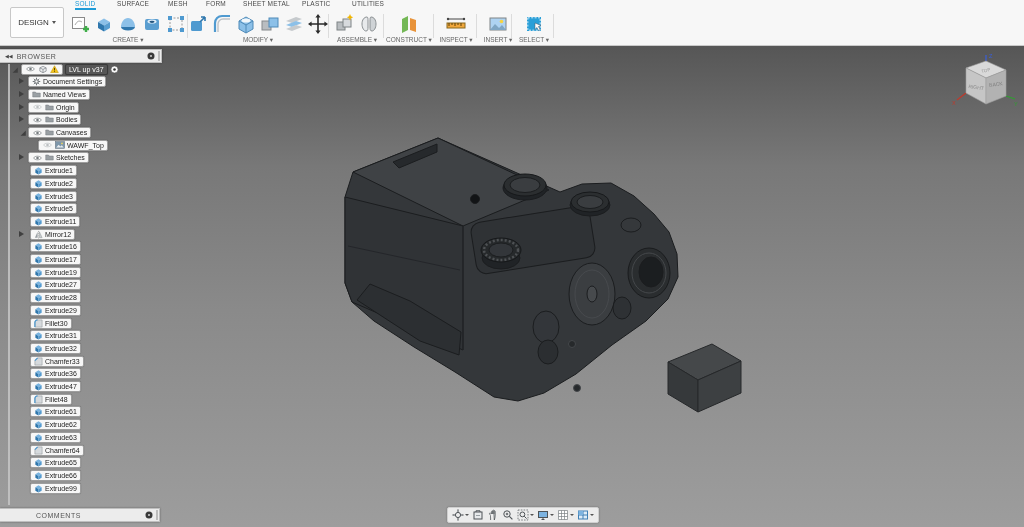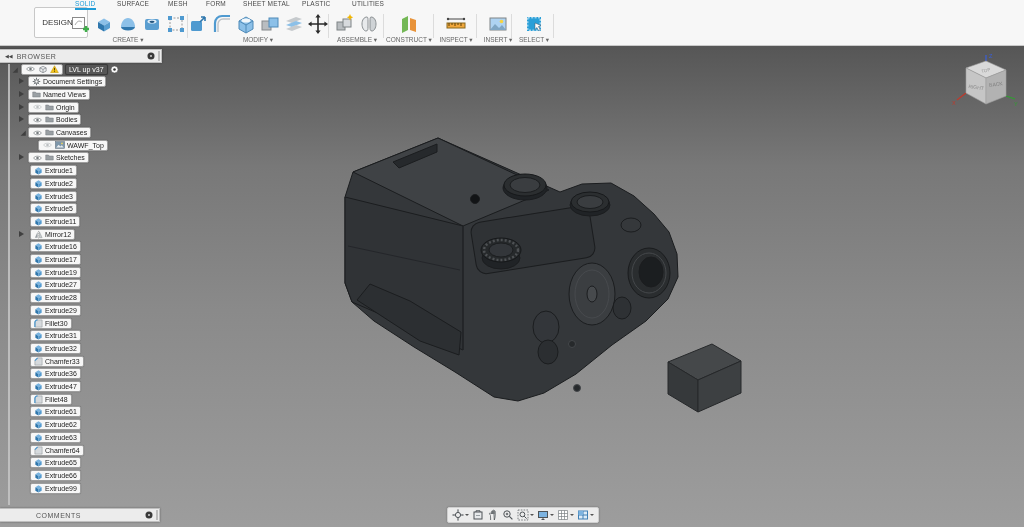--- a/index.html
+++ b/index.html
@@ -5,21 +5,21 @@
   html,body{margin:0;padding:0;background:#ddd;}
   *{box-sizing:border-box;}
   #app{position:relative;width:1024px;height:527px;overflow:hidden;
        font-family:"Liberation Sans", sans-serif; background:#f7f7f7;}
 
   
   #topbar{position:absolute;left:0;top:0;width:1024px;height:46px;background:#f7f7f7;
           border-bottom:1px solid #c9c9c9;z-index:10;}
   .design-btn{position:absolute;left:10px;top:7px;width:54px;height:31px;background:#fdfdfd;
           border:1px solid #c8c8c8;border-radius:2px;font-size:8px;color:#333;
-          font-family:"Liberation Sans",sans-serif;display:flex;align-items:center;justify-content:center;gap:3px;margin-left:24px;}
+          font-family:"Liberation Sans",sans-serif;display:flex;align-items:center;justify-content:center;gap:3px;}
   #tabs{position:absolute;left:0;top:0;height:11px;width:1024px;}
   #tabs .tab{position:absolute;top:0;font-size:6.5px;color:#4a4a4a;letter-spacing:.2px;
           padding-bottom:1px;cursor:default;white-space:nowrap;}
   #tabs .tab.active{color:#1e9bd7;border-bottom:2px solid #1e9bd7;}
   #tabs .tab:nth-child(1){left:75px;}  #tabs .tab:nth-child(2){left:117px;}
   #tabs .tab:nth-child(3){left:168px;} #tabs .tab:nth-child(4){left:206px;}
   #tabs .tab:nth-child(5){left:243px;} #tabs .tab:nth-child(6){left:302px;}
   #tabs .tab:nth-child(7){left:352px;}
   #groups{position:absolute;left:0;top:11px;height:35px;width:1024px;}
   .group{position:absolute;top:0;}

